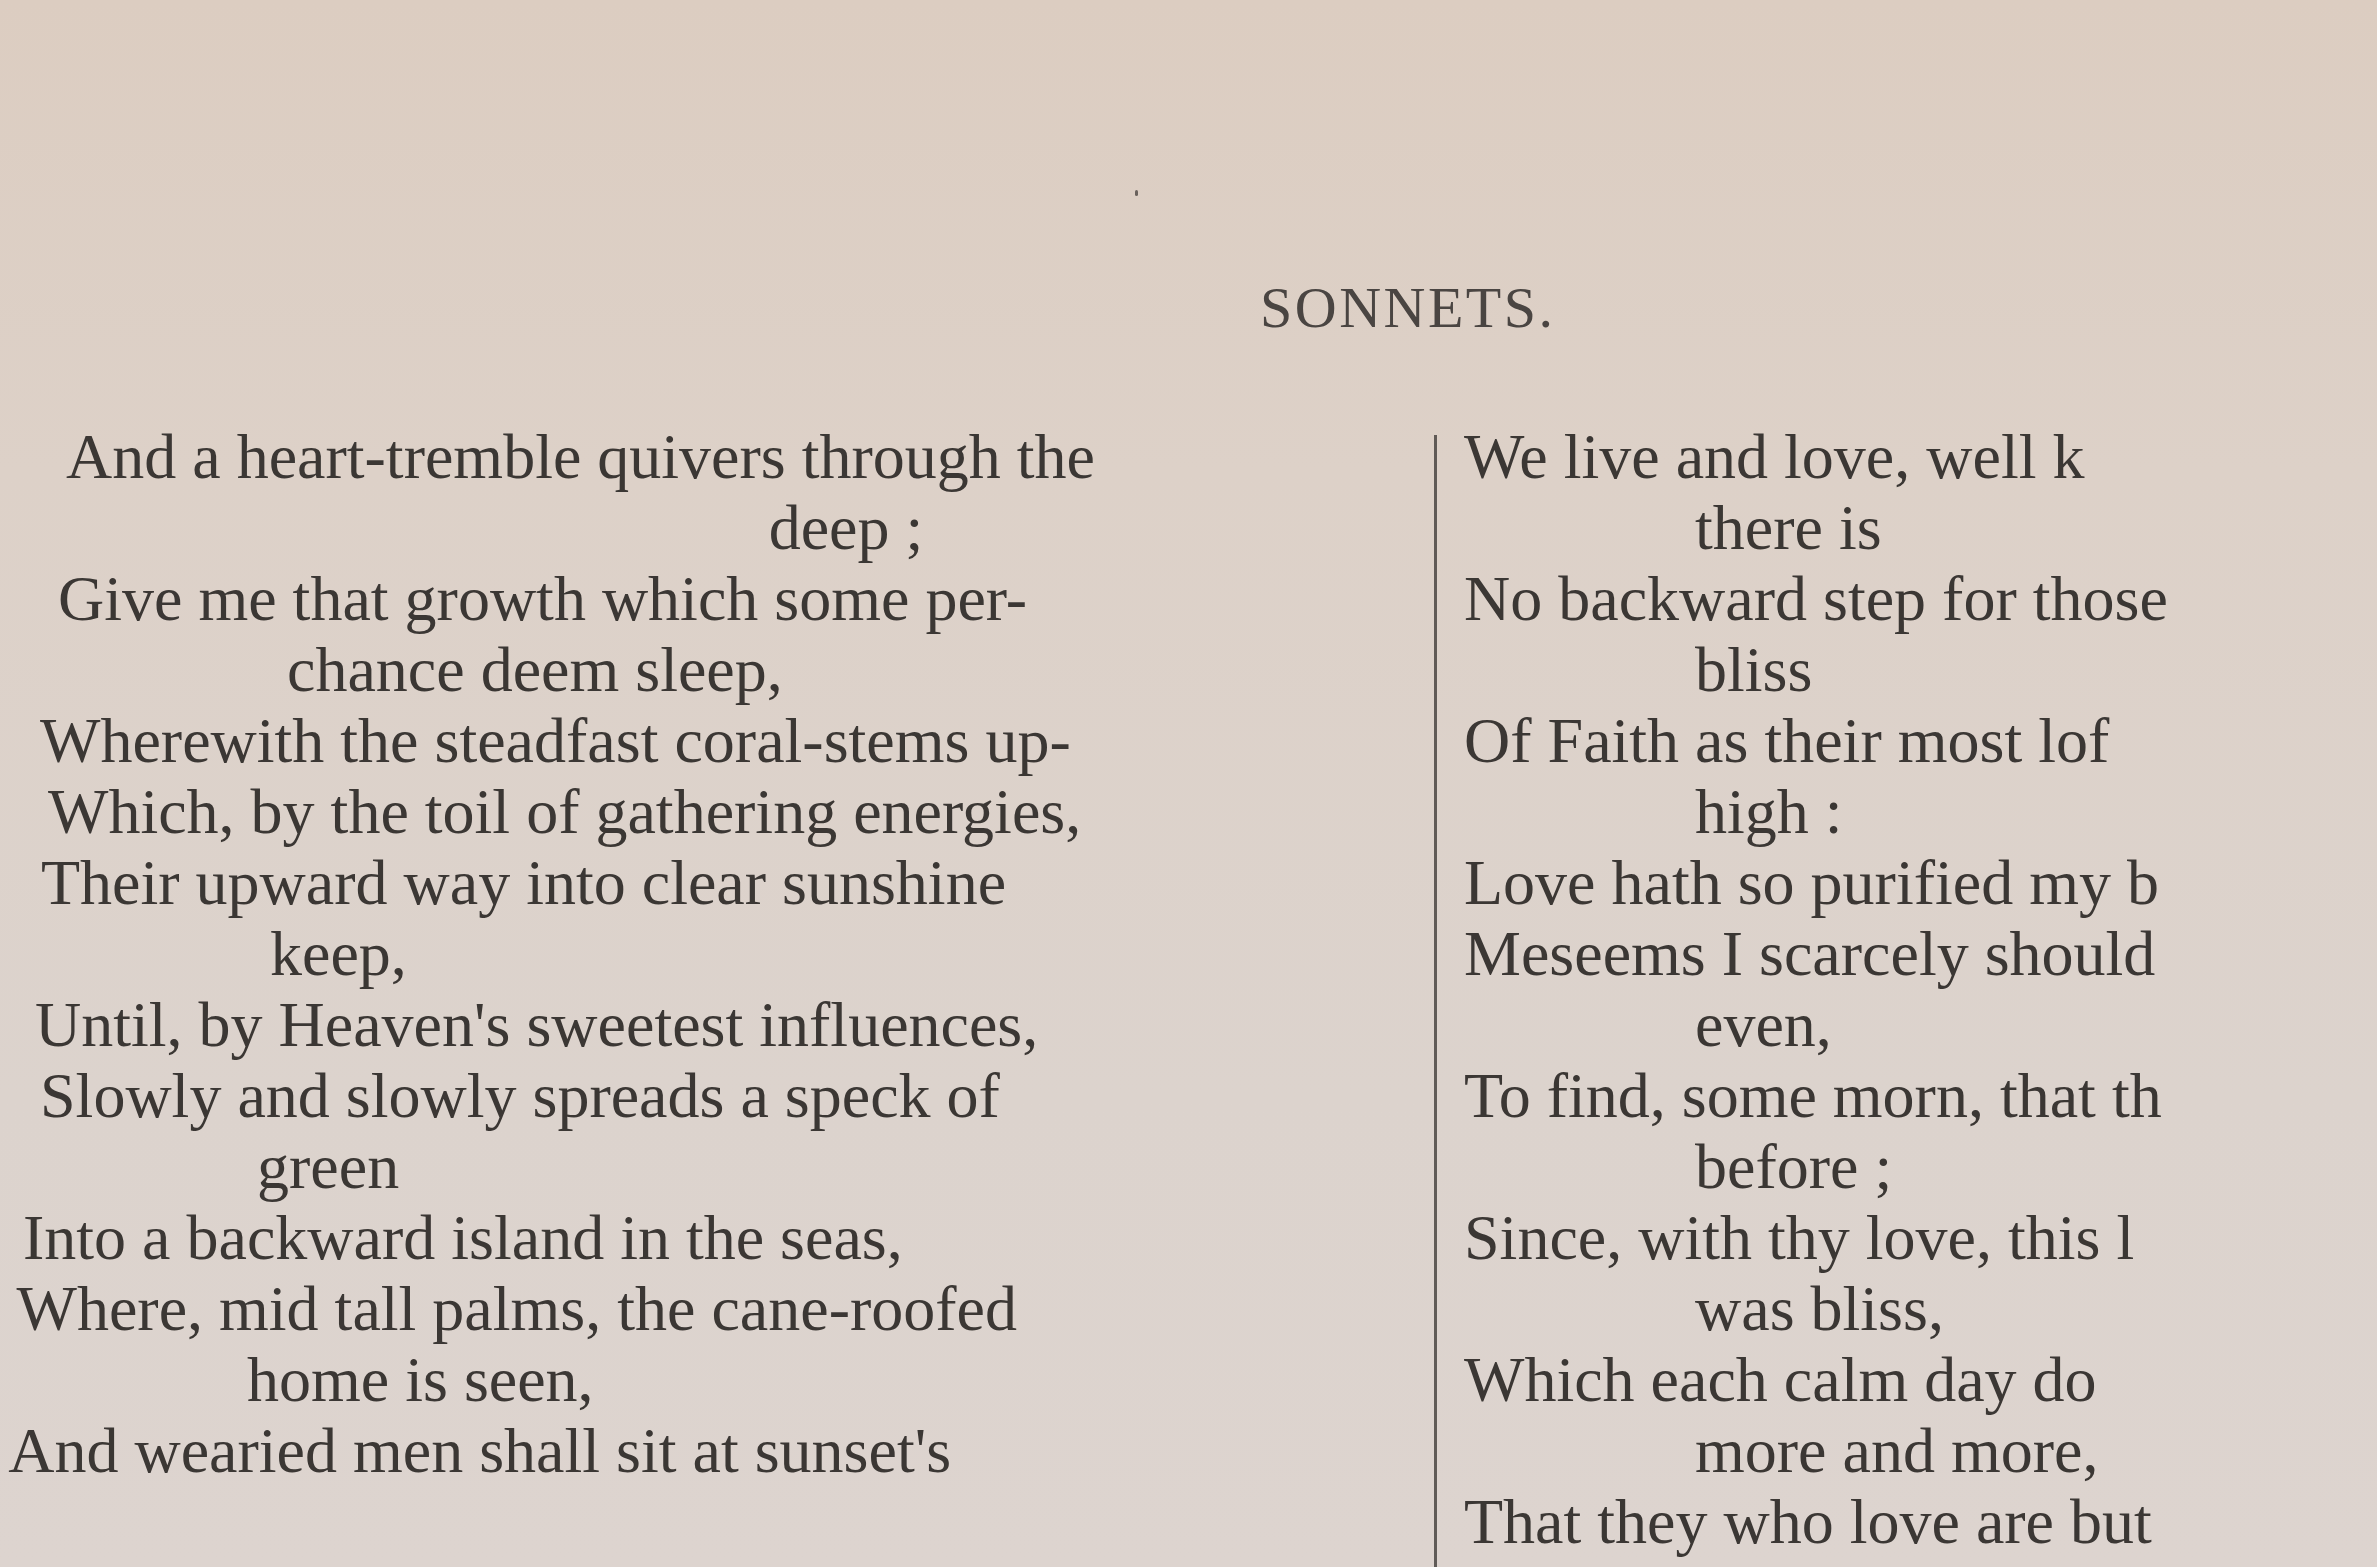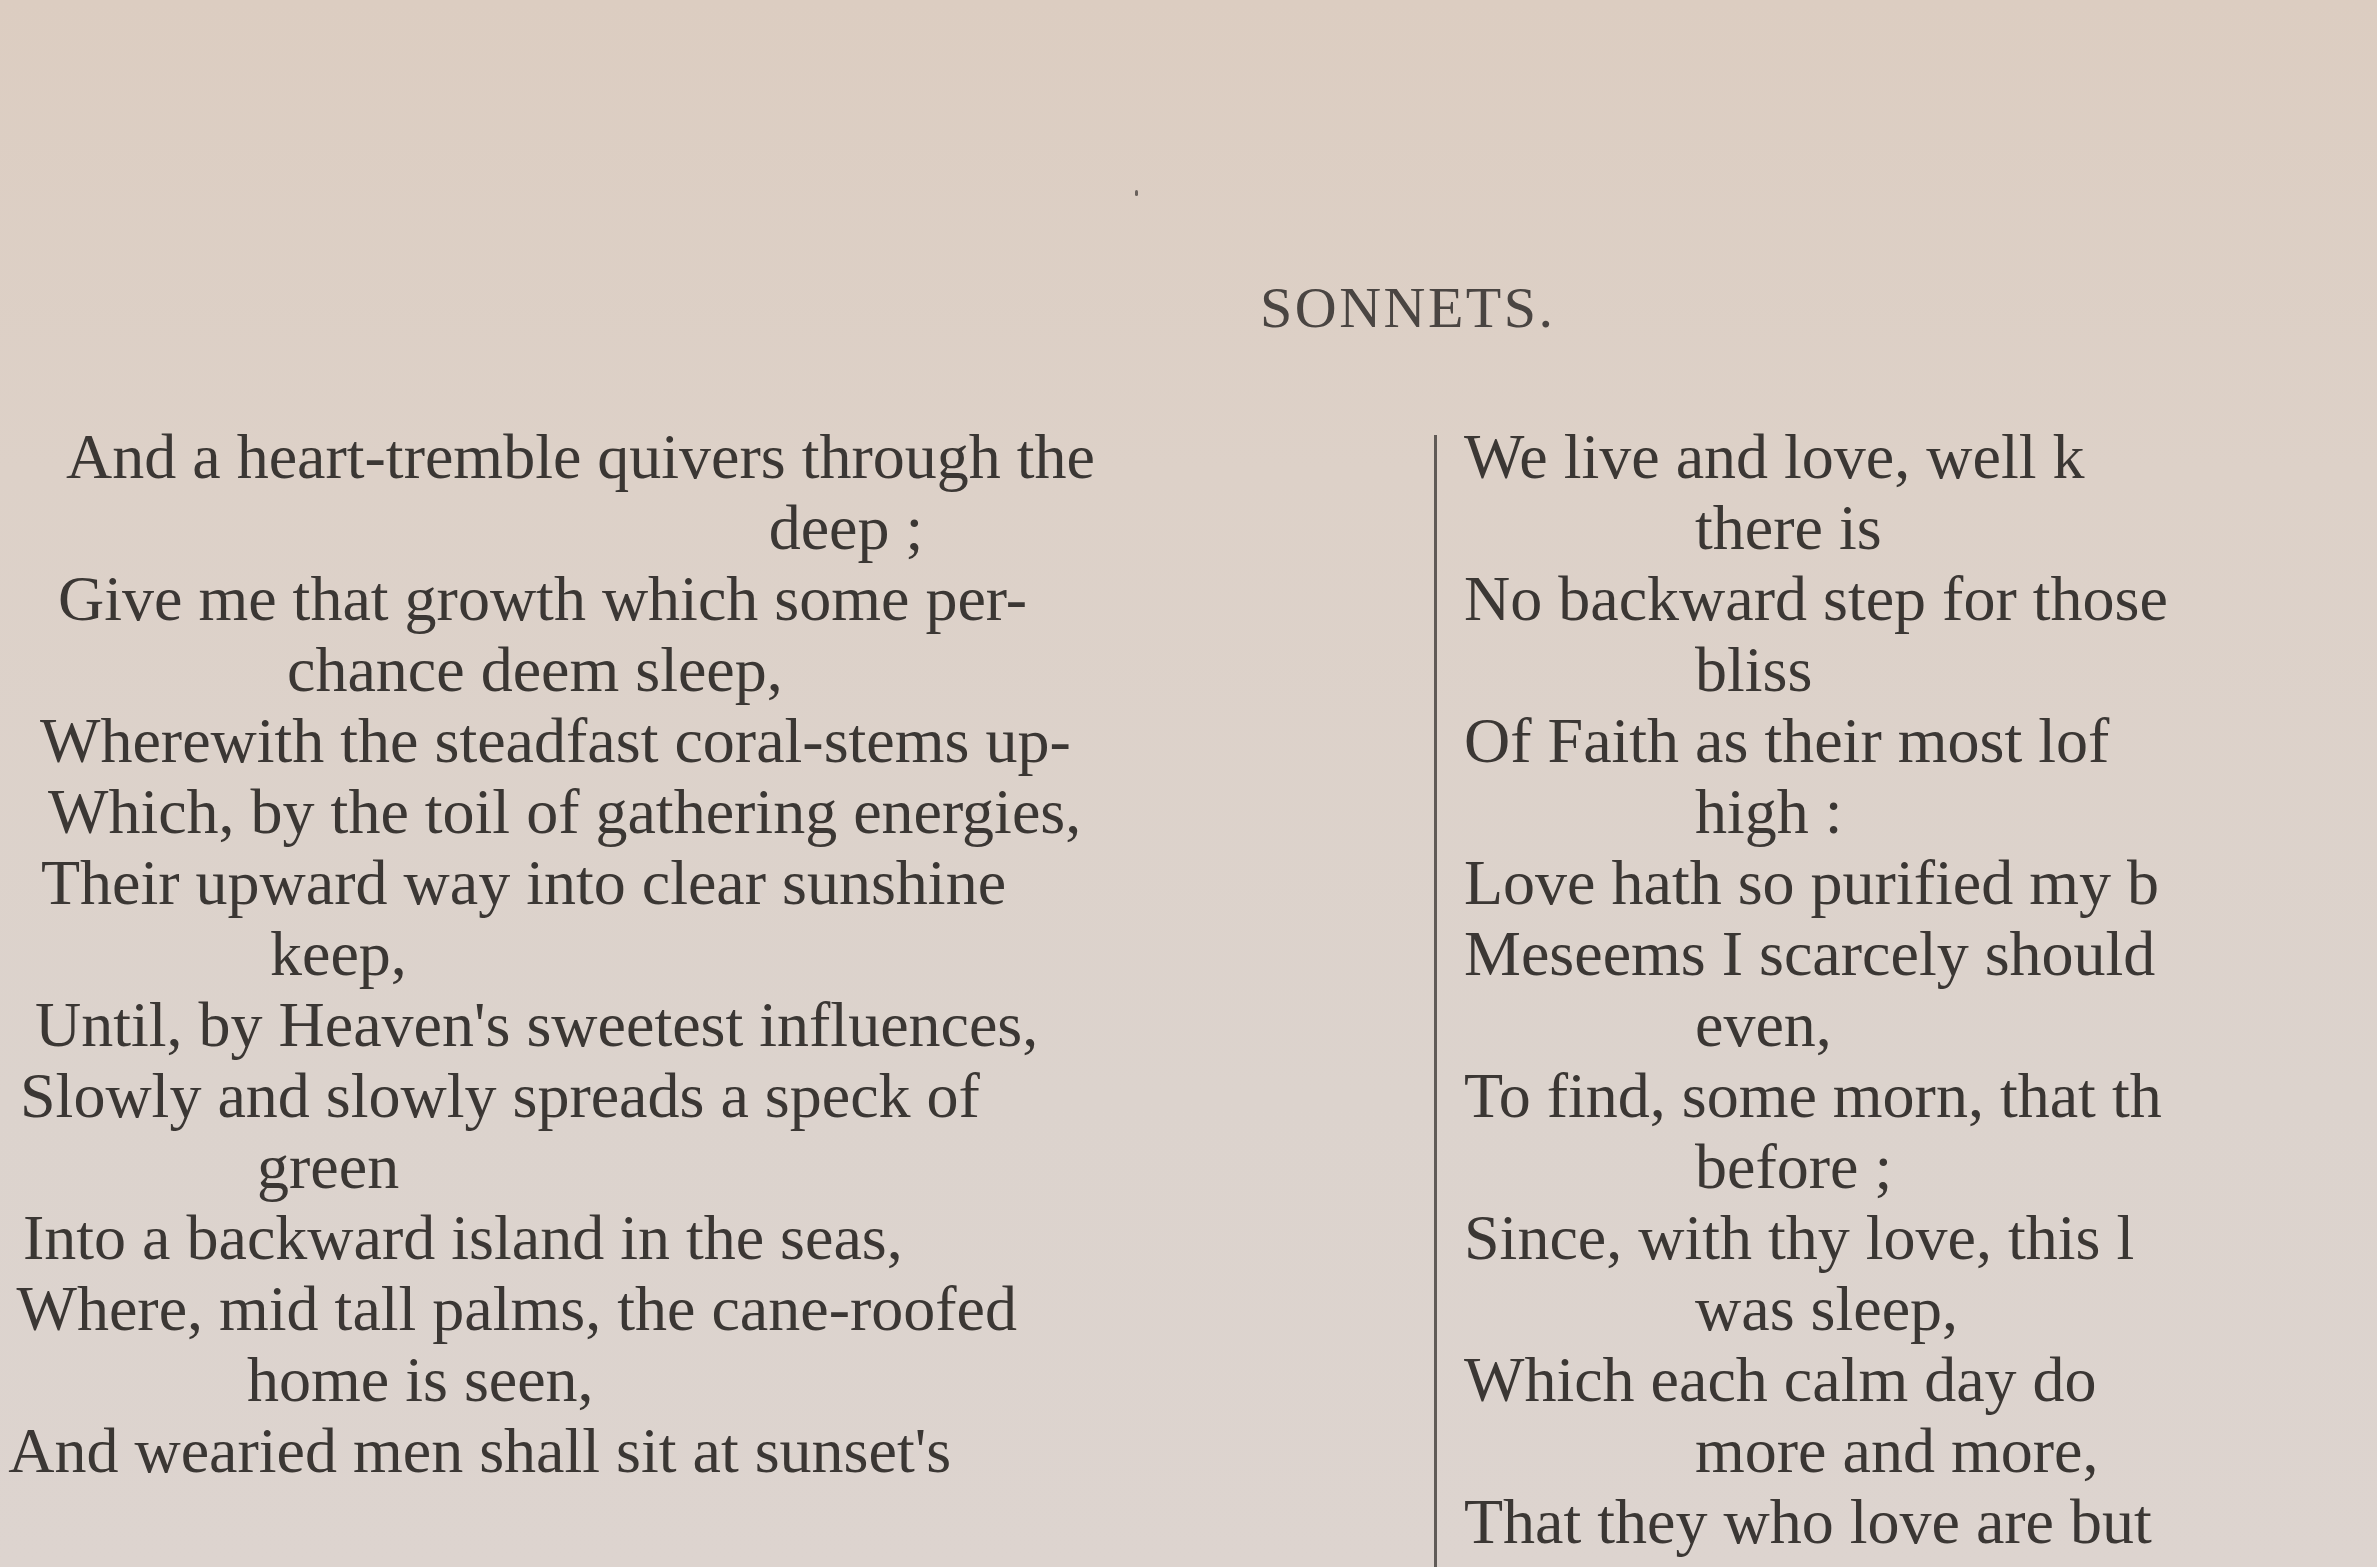--- a/index.html
+++ b/index.html
@@ -76,21 +76,21 @@
 <div class="column left">
   <span class="line" style="padding-left: 66px;"><span>And a heart-tremble quivers through the</span></span>
   <span class="line" style="padding-left: 290px; text-align: center;"><span>deep ;</span></span>
   <span class="line" style="padding-left: 58px;"><span>Give me that growth which some per-</span></span>
   <span class="line" style="padding-left: 287px;"><span>chance deem sleep,</span></span>
   <span class="line" style="padding-left: 40px;"><span>Wherewith the steadfast coral-stems up-</span></span>
   <span class="line" style="padding-left: 48px;"><span>Which, by the toil of gathering energies,</span></span>
   <span class="line" style="padding-left: 41px;"><span>Their upward way into clear sunshine</span></span>
   <span class="line" style="padding-left: 270px;"><span>keep,</span></span>
   <span class="line" style="padding-left: 35px;"><span>Until, by Heaven's sweetest influences,</span></span>
-  <span class="line" style="padding-left: 20px;"><span>Slowly and slowly spreads a speck of</span></span>
+  <span class="line" style="padding-left: 40px;"><span>Slowly and slowly spreads a speck of</span></span>
   <span class="line" style="padding-left: 257px;"><span>green</span></span>
   <span class="line" style="padding-left: 23px;"><span>Into a backward island in the seas,</span></span>
   <span class="line" style="padding-left: 16.5px;"><span>Where, mid tall palms, the cane-roofed</span></span>
   <span class="line" style="padding-left: 247px;"><span>home is seen,</span></span>
   <span class="line" style="padding-left: 8.2px;"><span>And wearied men shall sit at sunset's</span></span>
 </div>
 
 <div class="divider"></div>
 
 <div class="column right">
@@ -99,18 +99,18 @@
   <span class="line"><span>No backward step for those</span></span>
   <span class="line cont"><span>bliss</span></span>
   <span class="line"><span>Of Faith as their most lof</span></span>
   <span class="line cont"><span>high :</span></span>
   <span class="line"><span>Love hath so purified my b</span></span>
   <span class="line"><span>Meseems I scarcely should</span></span>
   <span class="line cont"><span>even,</span></span>
   <span class="line"><span>To find, some morn, that th</span></span>
   <span class="line cont"><span>before ;</span></span>
   <span class="line"><span>Since, with thy love, this l</span></span>
-  <span class="line cont"><span>was sleep,</span></span>
+  <span class="line cont"><span>was bliss,</span></span>
   <span class="line"><span>Which each calm day do</span></span>
   <span class="line cont"><span>more and more,</span></span>
   <span class="line"><span>That they who love are but</span></span>
 </div>
 
 
 </body></html>

